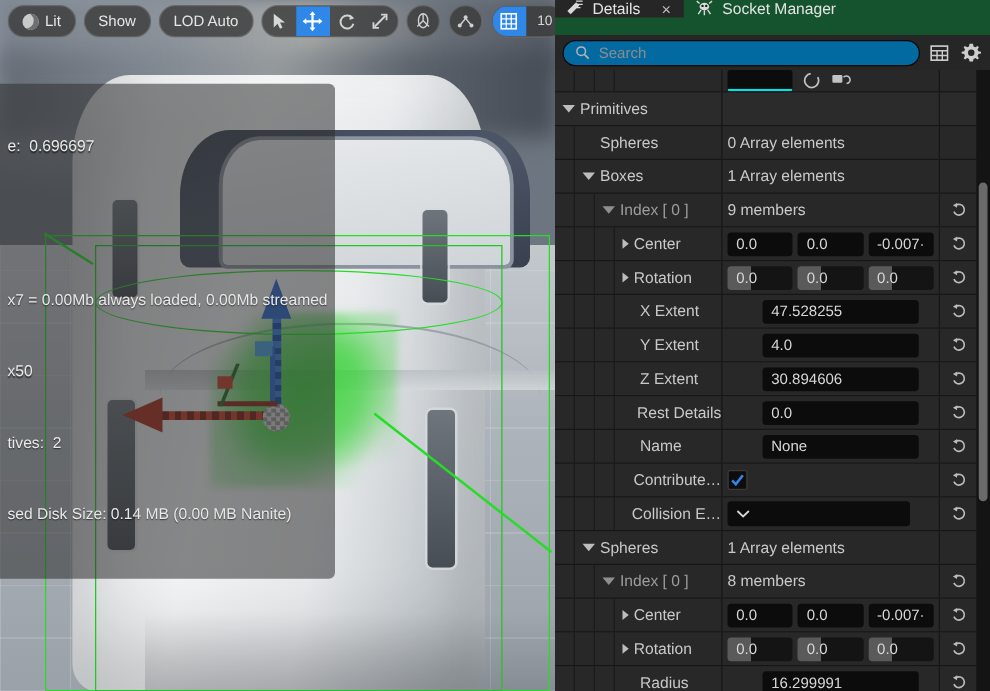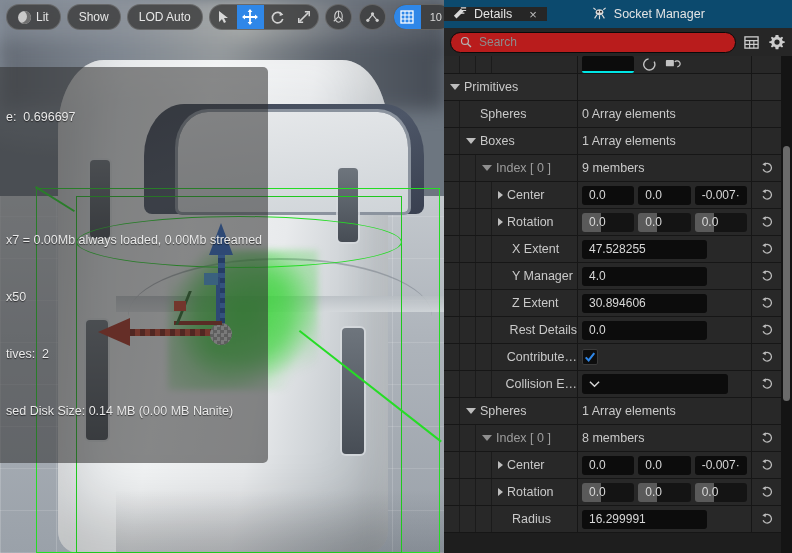--- a/index.html
+++ b/index.html
@@ -163,30 +163,30 @@
     background:rgba(46,46,46,.55); color:#e9e9e9; font-size:12.5px; line-height:19px;
     white-space:pre; border-radius:0 5px 5px 0;
     text-shadow:0 1px 1px rgba(0,0,0,.6);
     margin-top:17px;
   }
   .stats div{ height:19px; }
   .stats .sp{ height:28px; }
 
   
   .panel{ width:348px; height:553px; background:#1d1d1d; display:flex; flex-direction:column; }
-  .tabstrip{ height:28px; background:#0c4a6e; display:flex; align-items:center;gap:36px; }
+  .tabstrip{ height:28px; background:#14532d; display:flex; align-items:flex-start; }
   .tab{
     display:flex; align-items:center; gap:7px; padding:0 10px 0 9px;
     font-size:12.5px; color:#e4e4e4; position:relative;
   }
   .tab.active{ background:#262626; }
   .tab .tclose{ margin-left:10px; color:#bdbdbd; font-size:13px; line-height:1; }
   .searchbar{ height:28px; background:#262626; display:flex; align-items:center; padding:0 6px; gap:6px; }
   .searchbox{
-    flex:1; height:21px; background:#b91c1c; border-radius:11px;
+    flex:1; height:21px; background:#0369a1; border-radius:11px;
     display:flex; align-items:center; gap:7px; padding:0 9px;
     border:1px solid #0a0a0a;
   }
   .searchbox input{
     flex:1; background:transparent; border:0; outline:none;
     color:#d0d0d0; font-family:inherit; font-size:12px;
   }
   .searchbox input::placeholder{ color:#8d8d8d; }
   .sicon{ width:19px; height:19px; display:flex; align-items:center; justify-content:center; }
 
@@ -216,21 +216,21 @@
   .tri.open{ border-left:5px solid transparent; border-right:5px solid transparent; border-top:6px solid #bdbdbd; border-bottom:0; }
   .tri.dim{ border-left-color:#8f8f8f; }
   .tri.open.dim{ border-top-color:#8f8f8f; border-left-color:transparent; }
 
   .num{
     flex:1; height:19px; background:#0c0c0c; border-radius:3px;
     display:flex; align-items:center; padding:0 7px; color:#d8d8d8;
     font-size:12px; overflow:hidden; position:relative;
   }
   .num.slider{ background:linear-gradient(90deg,#5a5a5a 0 36%, #141414 36% 100%); }
-  .num.widest{ flex:0 0 125px; }
+  .num.widest{ flex:0 0 125px;margin-left:28px; }
   .combo{
     flex:0 0 146px; height:20px; background:#0c0c0c; border-radius:3px;
     display:flex; align-items:center; justify-content:space-between;
     padding:0 7px; color:#dcdcdc; font-size:12px;
   }
   .chk{
     width:16px; height:16px; background:#0d0d0d; border:1px solid #3a3a3a; border-radius:2px;
     display:flex; align-items:center; justify-content:center;
   }
   .chk svg{ width:12px; height:12px; }
@@ -543,21 +543,21 @@
               </svg>
             </div>
             <div class="scrollcell"></div>
           </div>
           <div class="prow">
             <div class="ind"></div>
             <div class="ind"></div>
             <div class="ind"></div>
             <div class="namecell" style="padding-left:6px">
               <span style="width:10px"></span>
-              <span>Y Manager</span>
+              <span>Y Extent</span>
             </div>
             <div class="valcell">
               <span class="num widest">4.0</span>
             </div>
             <div class="resetcell">
               <svg width="14" height="12" viewBox="0 0 16 14">
                 <path d="M5.5 2.5 A5 5 0 1 1 3.5 8.5" stroke="#bcbcbc" stroke-width="1.5" fill="none"></path>
                 <path d="M6.6 0.3 L2.6 2.6 L6.4 5 Z" fill="#bcbcbc"></path>
               </svg>
             </div>
@@ -585,20 +585,39 @@
           <div class="prow">
             <div class="ind"></div>
             <div class="ind"></div>
             <div class="ind"></div>
             <div class="namecell" style="padding-left:6px">
               <span style="width:10px"></span>
               <span>Rest Details</span>
             </div>
             <div class="valcell">
               <span class="num widest">0.0</span>
+            </div>
+            <div class="resetcell">
+              <svg width="14" height="12" viewBox="0 0 16 14">
+                <path d="M5.5 2.5 A5 5 0 1 1 3.5 8.5" stroke="#bcbcbc" stroke-width="1.5" fill="none"></path>
+                <path d="M6.6 0.3 L2.6 2.6 L6.4 5 Z" fill="#bcbcbc"></path>
+              </svg>
+            </div>
+            <div class="scrollcell"></div>
+          </div>
+          <div class="prow">
+            <div class="ind"></div>
+            <div class="ind"></div>
+            <div class="ind"></div>
+            <div class="namecell" style="padding-left:6px">
+              <span style="width:10px"></span>
+              <span>Name</span>
+            </div>
+            <div class="valcell">
+              <span class="num widest">None</span>
             </div>
             <div class="resetcell">
               <svg width="14" height="12" viewBox="0 0 16 14">
                 <path d="M5.5 2.5 A5 5 0 1 1 3.5 8.5" stroke="#bcbcbc" stroke-width="1.5" fill="none"></path>
                 <path d="M6.6 0.3 L2.6 2.6 L6.4 5 Z" fill="#bcbcbc"></path>
               </svg>
             </div>
             <div class="scrollcell"></div>
           </div>
           <div class="prow">

